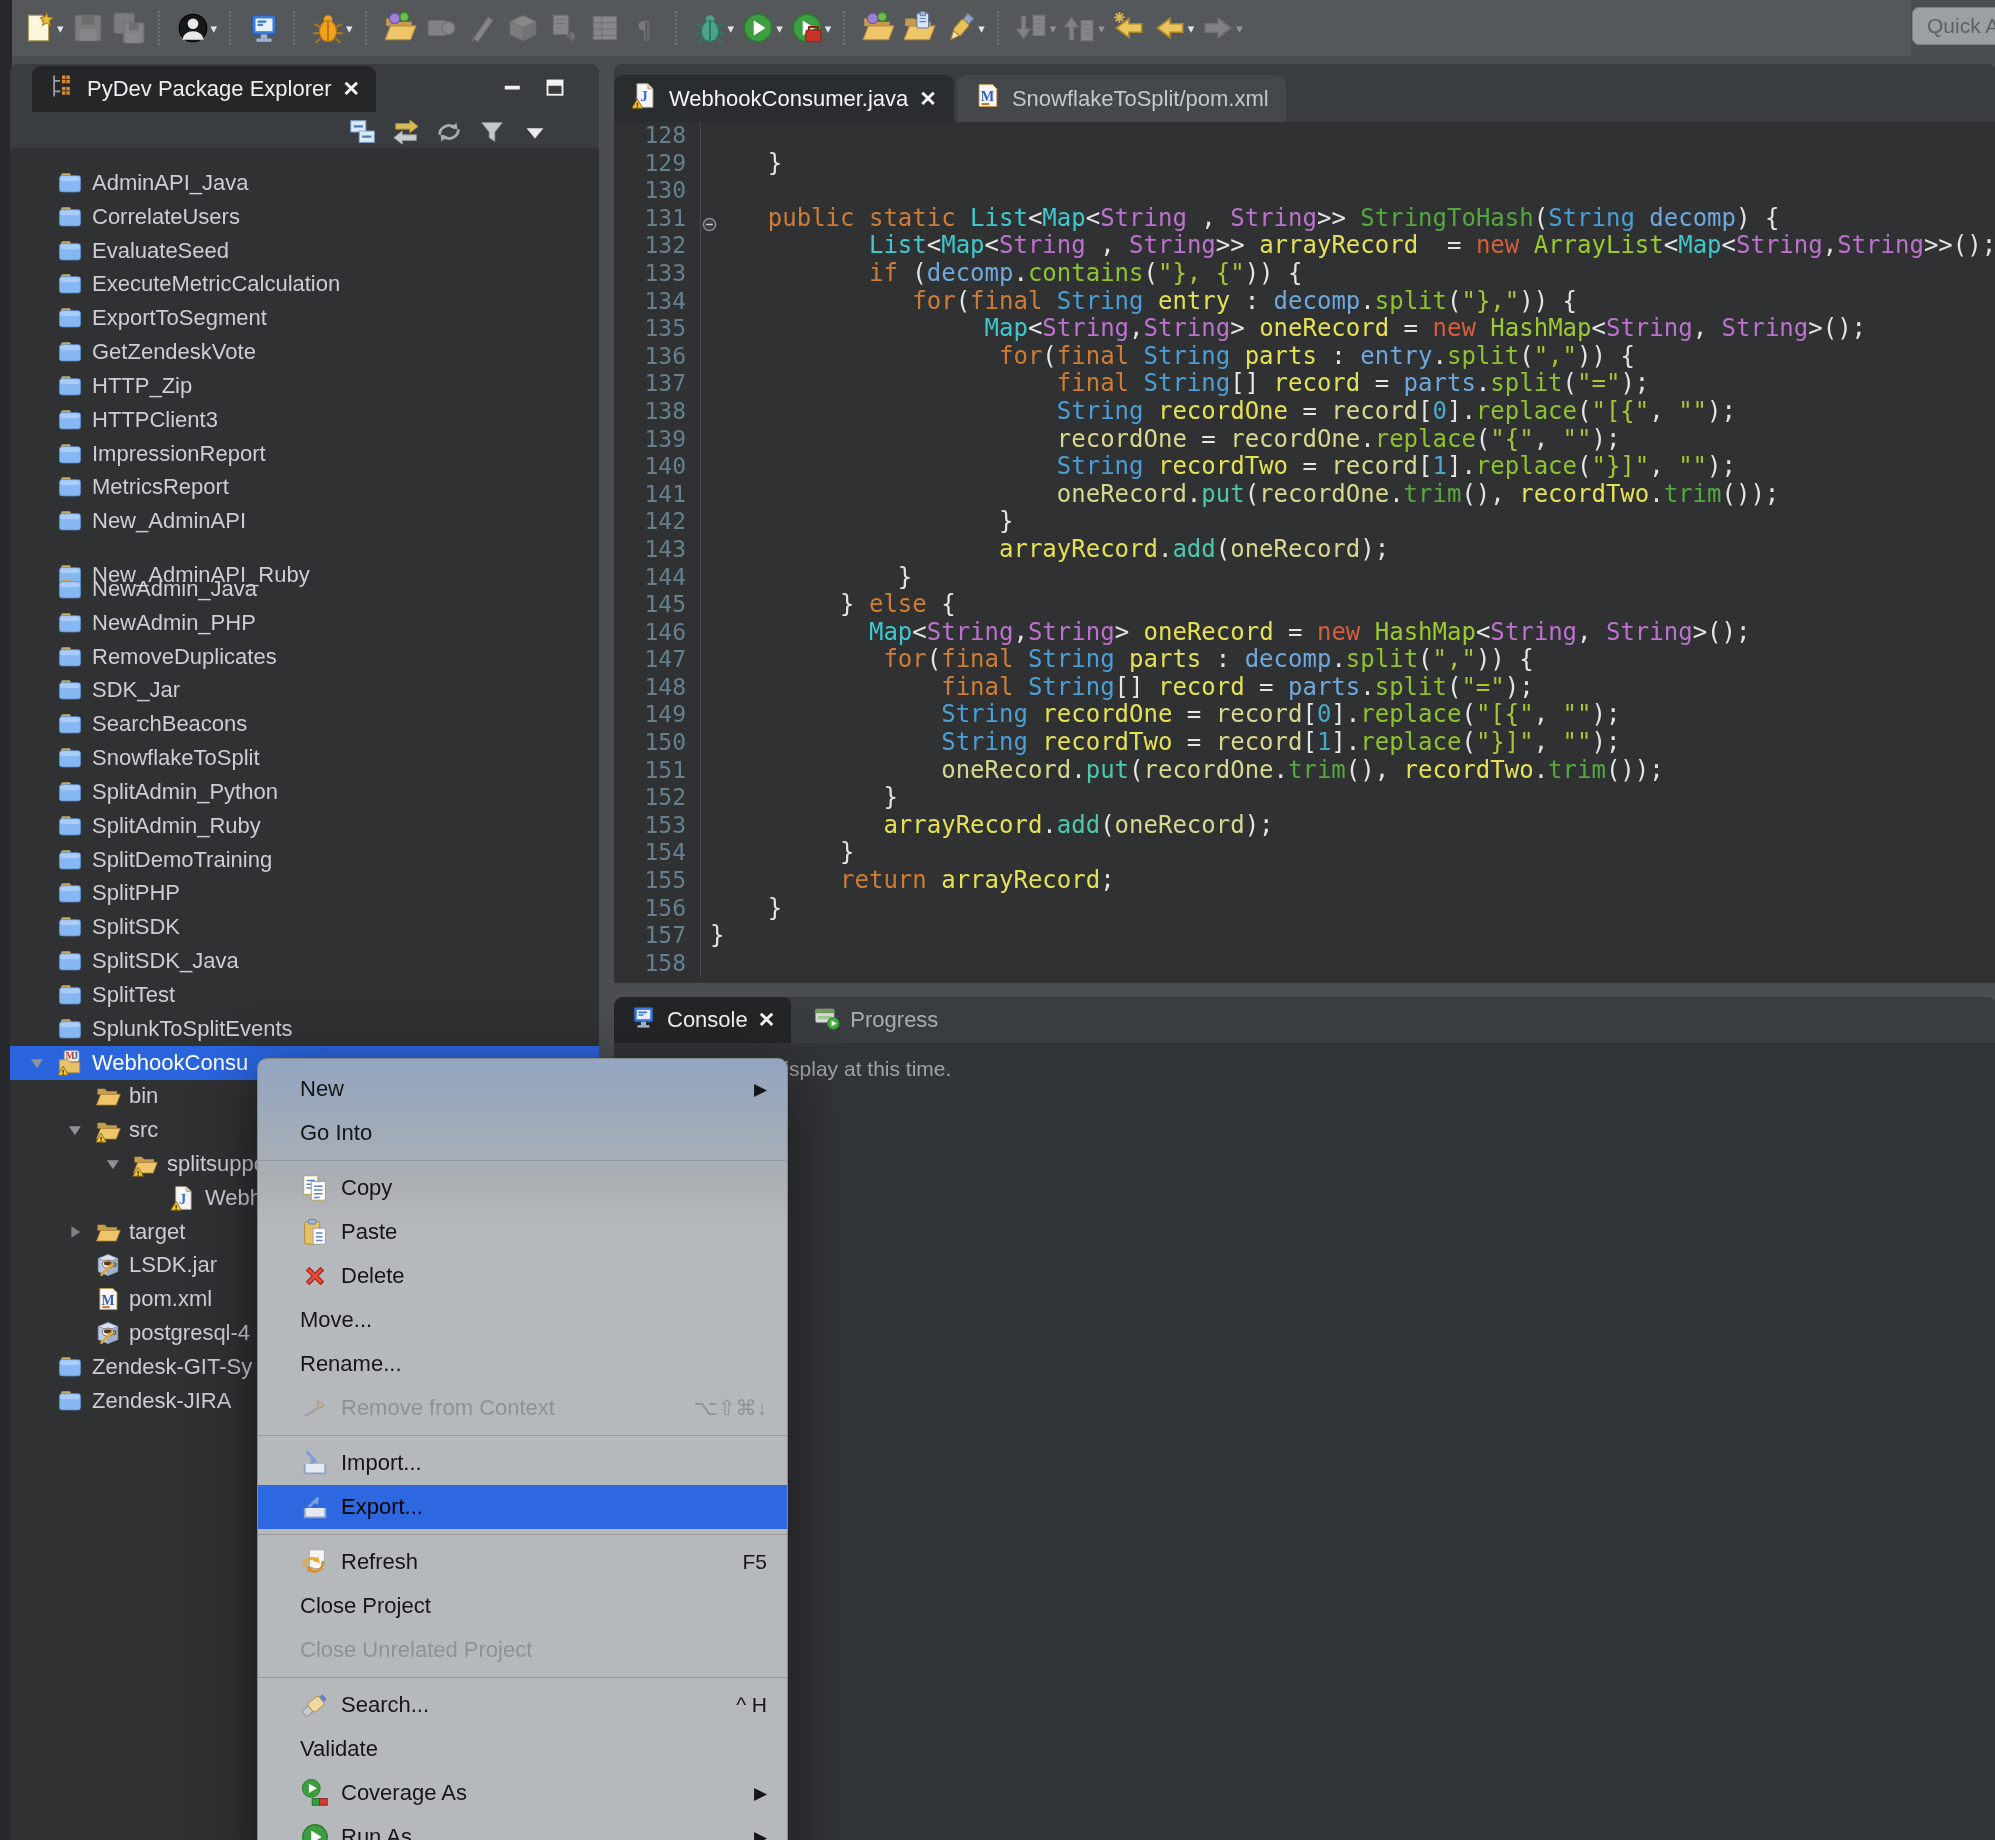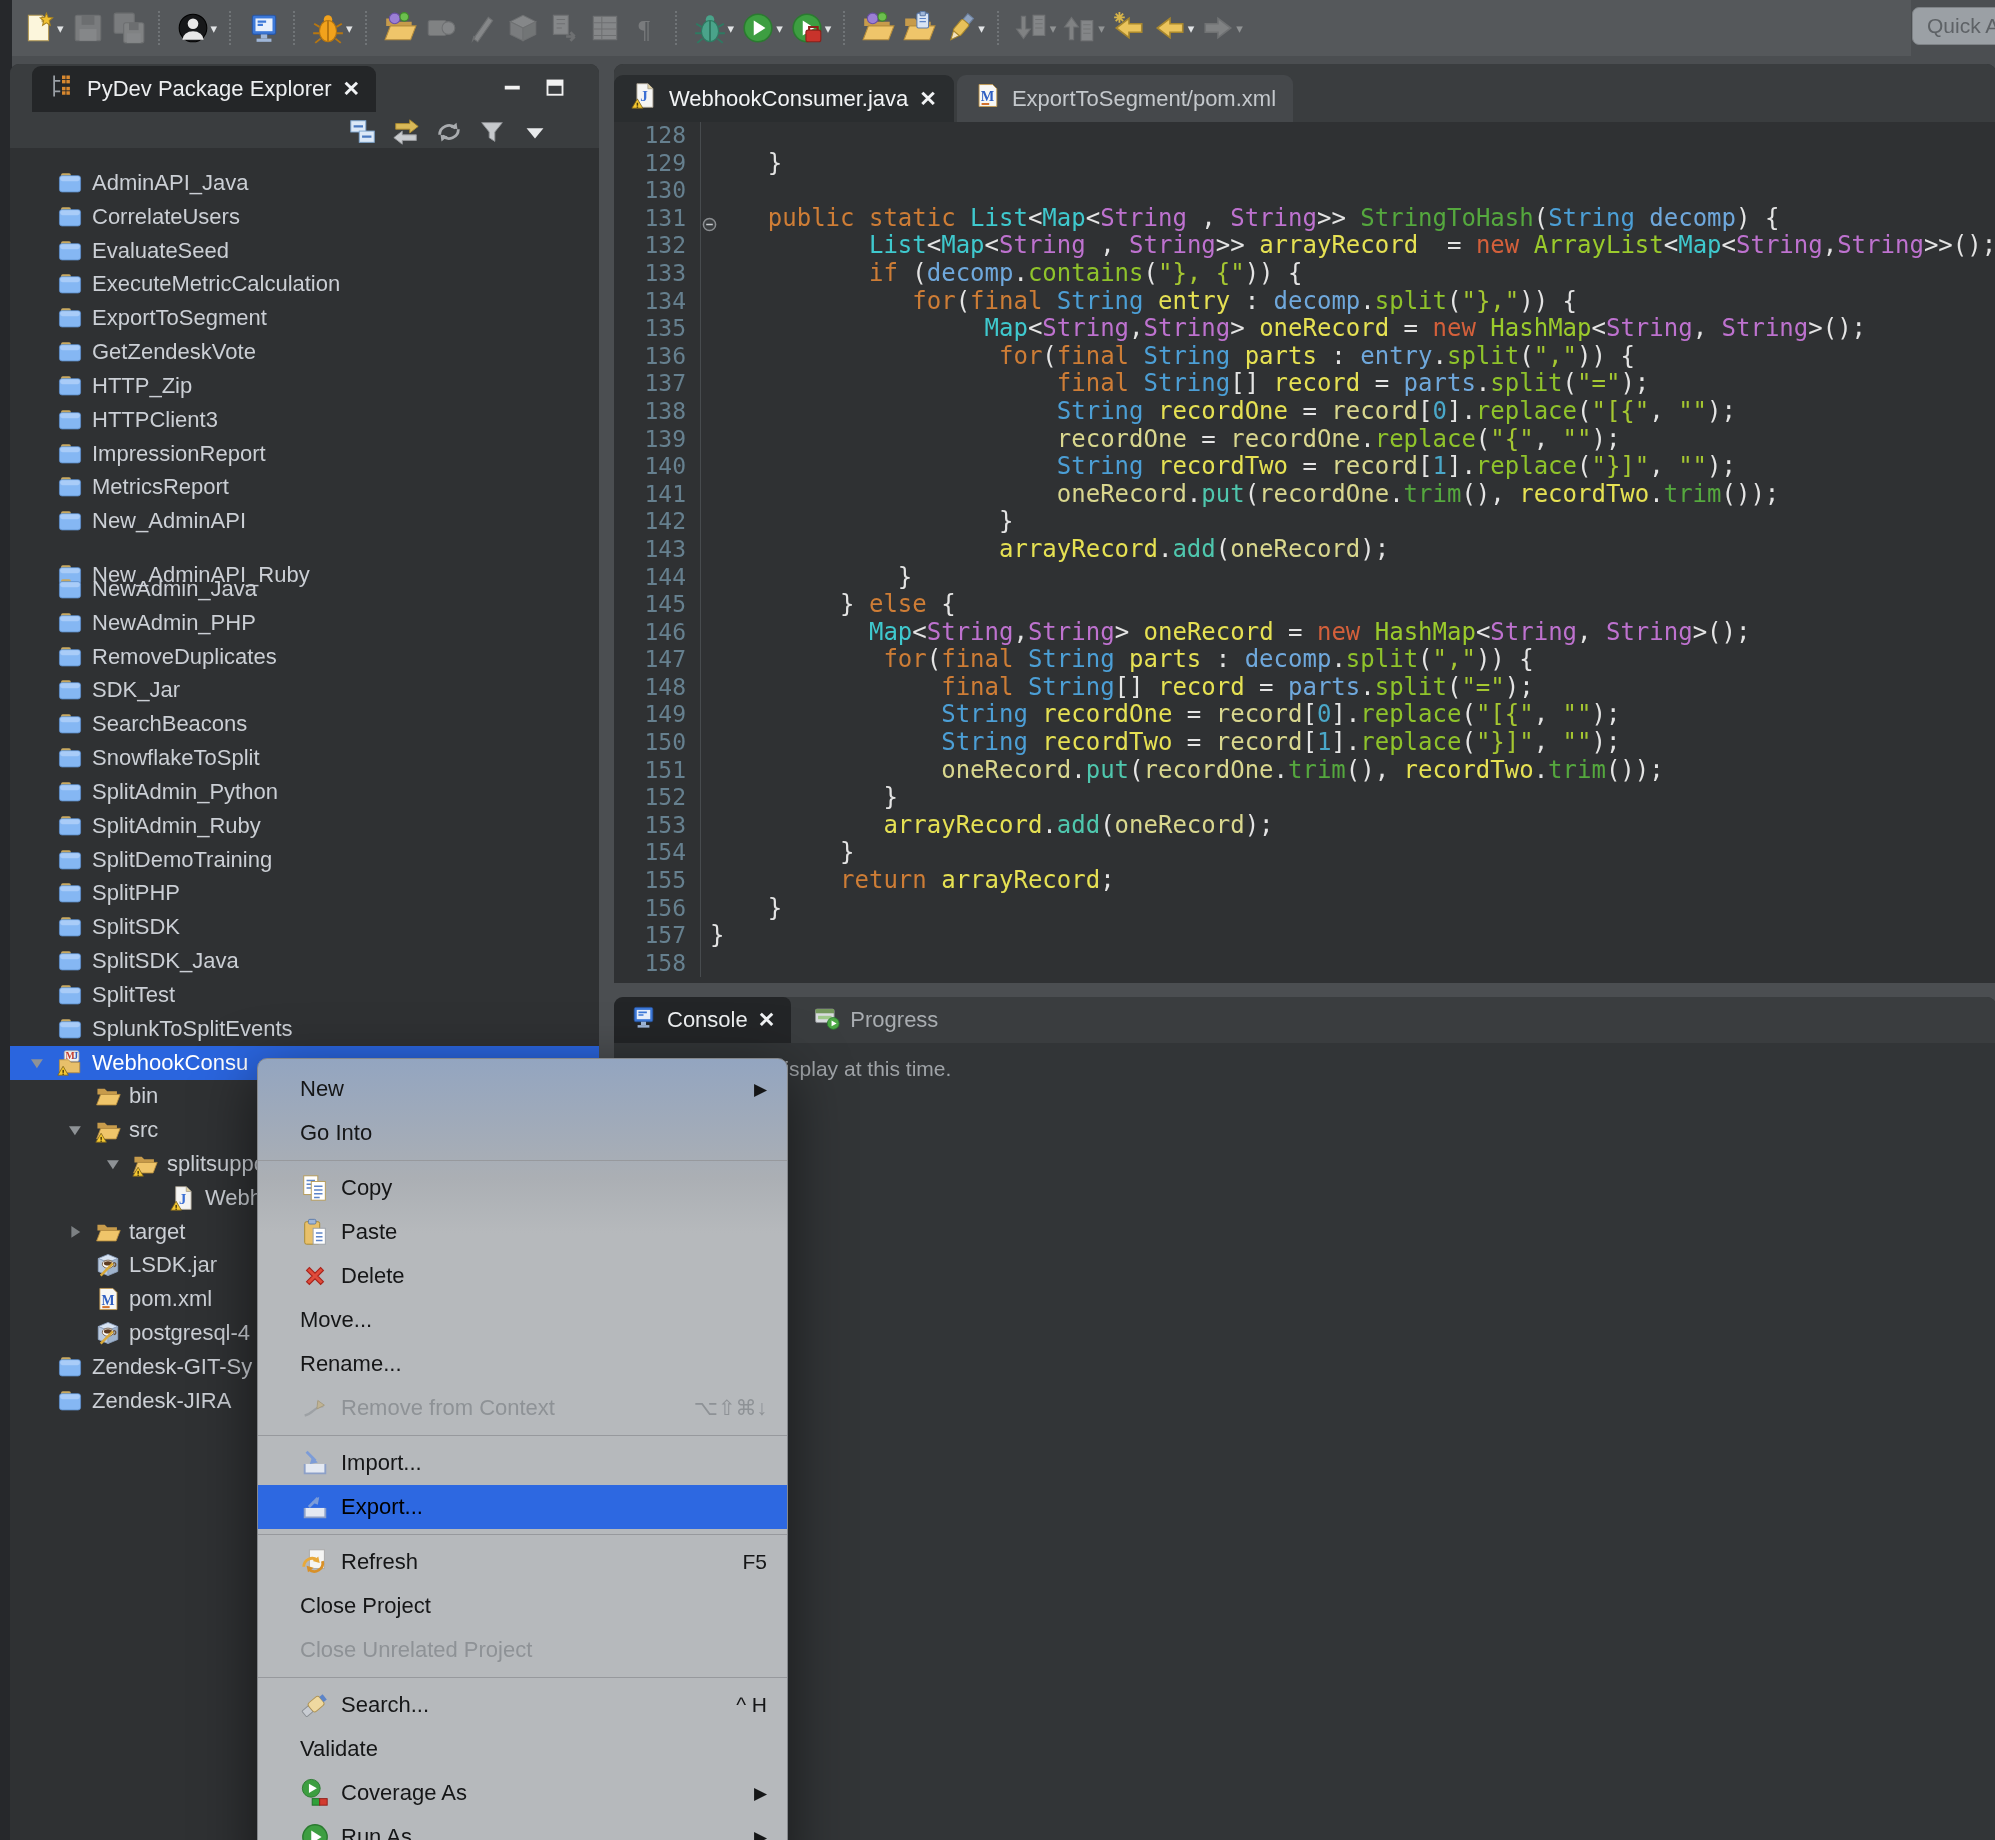--- a/index.html
+++ b/index.html
@@ -764,21 +764,21 @@
             </svg></span>
           <span>WebhookConsumer.java</span>
           <span class="closex">✕</span>
         </div>
         <div class="etab inactive">
           <span><svg viewBox="0 0 32 32">
               <path d="M6 3h16l5 5v21H6z" fill="#F7F7F5" stroke="#C79B4B"></path>
               <text x="8" y="23" font-size="17" font-weight="bold" fill="#2F5FC2" font-family="serif">M</text>
               <path d="M9 26h9" stroke="#D3722E" stroke-width="2.5"></path>
             </svg></span>
-          <span>ExportToSegment/pom.xml</span>
+          <span>SnowflakeToSplit/pom.xml</span>
         </div>
       </div>
     <div id="code">
         <div class="cline"><span class="lnum">128</span><span class="ltxt"></span></div>
         <div class="cline"><span class="lnum">129</span><span class="ltxt"><span class="c-p">    }</span></span></div>
         <div class="cline"><span class="lnum">130</span><span class="ltxt"></span></div>
         <div class="cline"><span class="lnum">131<span class="fold"><svg viewBox="0 0 16 16">
                 <circle cx="8" cy="8" r="6.5" fill="#3a3d3f" stroke="#8A8D90" stroke-width="1.6"></circle>
                 <path d="M4.5 8h7" stroke="#C8CBCE" stroke-width="1.6"></path>
               </svg></span></span><span class="ltxt"><span class="c-p">    </span><span class="c-k">public</span><span class="c-p"> </span><span class="c-k">static</span><span class="c-p"> </span><span class="c-t">List</span><span class="c-p">&lt;</span><span class="c-t">Map</span><span class="c-p">&lt;</span><span class="c-g">String</span><span class="c-p"> , </span><span class="c-g">String</span><span class="c-p">&gt;&gt; </span><span class="c-mg">StringToHash</span><span class="c-p">(</span><span class="c-s">String</span><span class="c-p"> </span><span class="c-vu">decomp</span><span class="c-p">) {</span></span></div>

